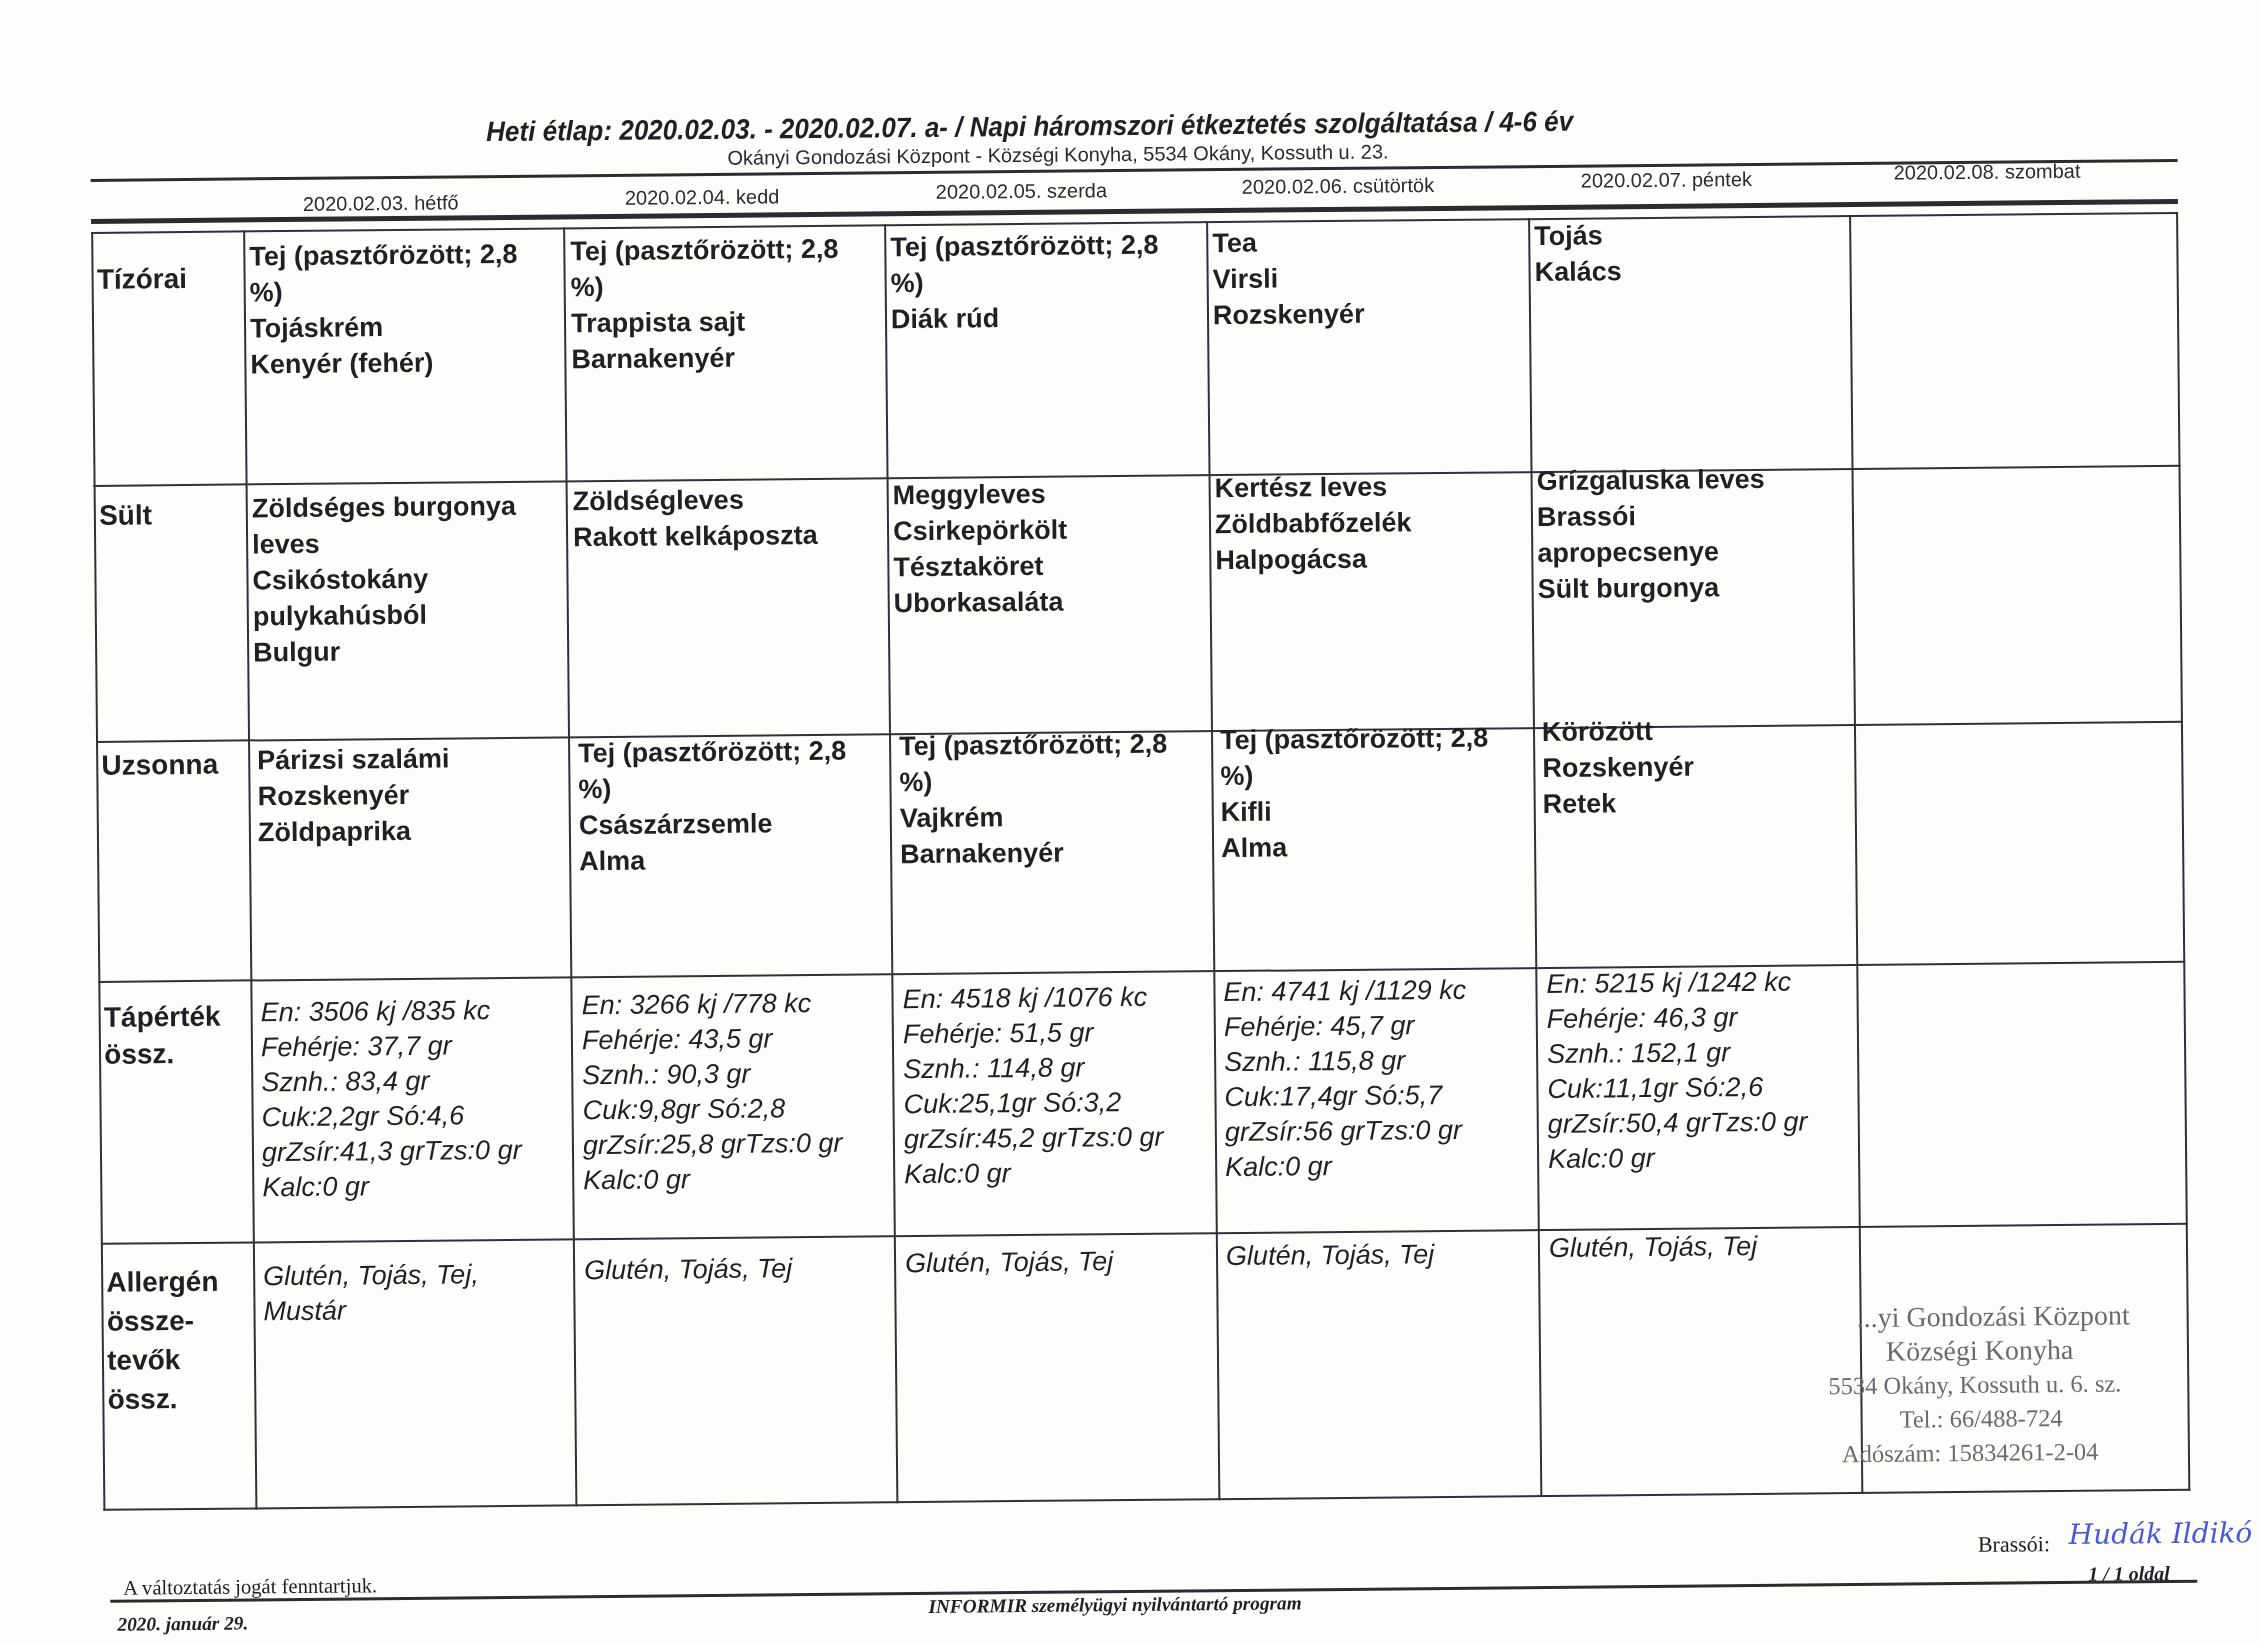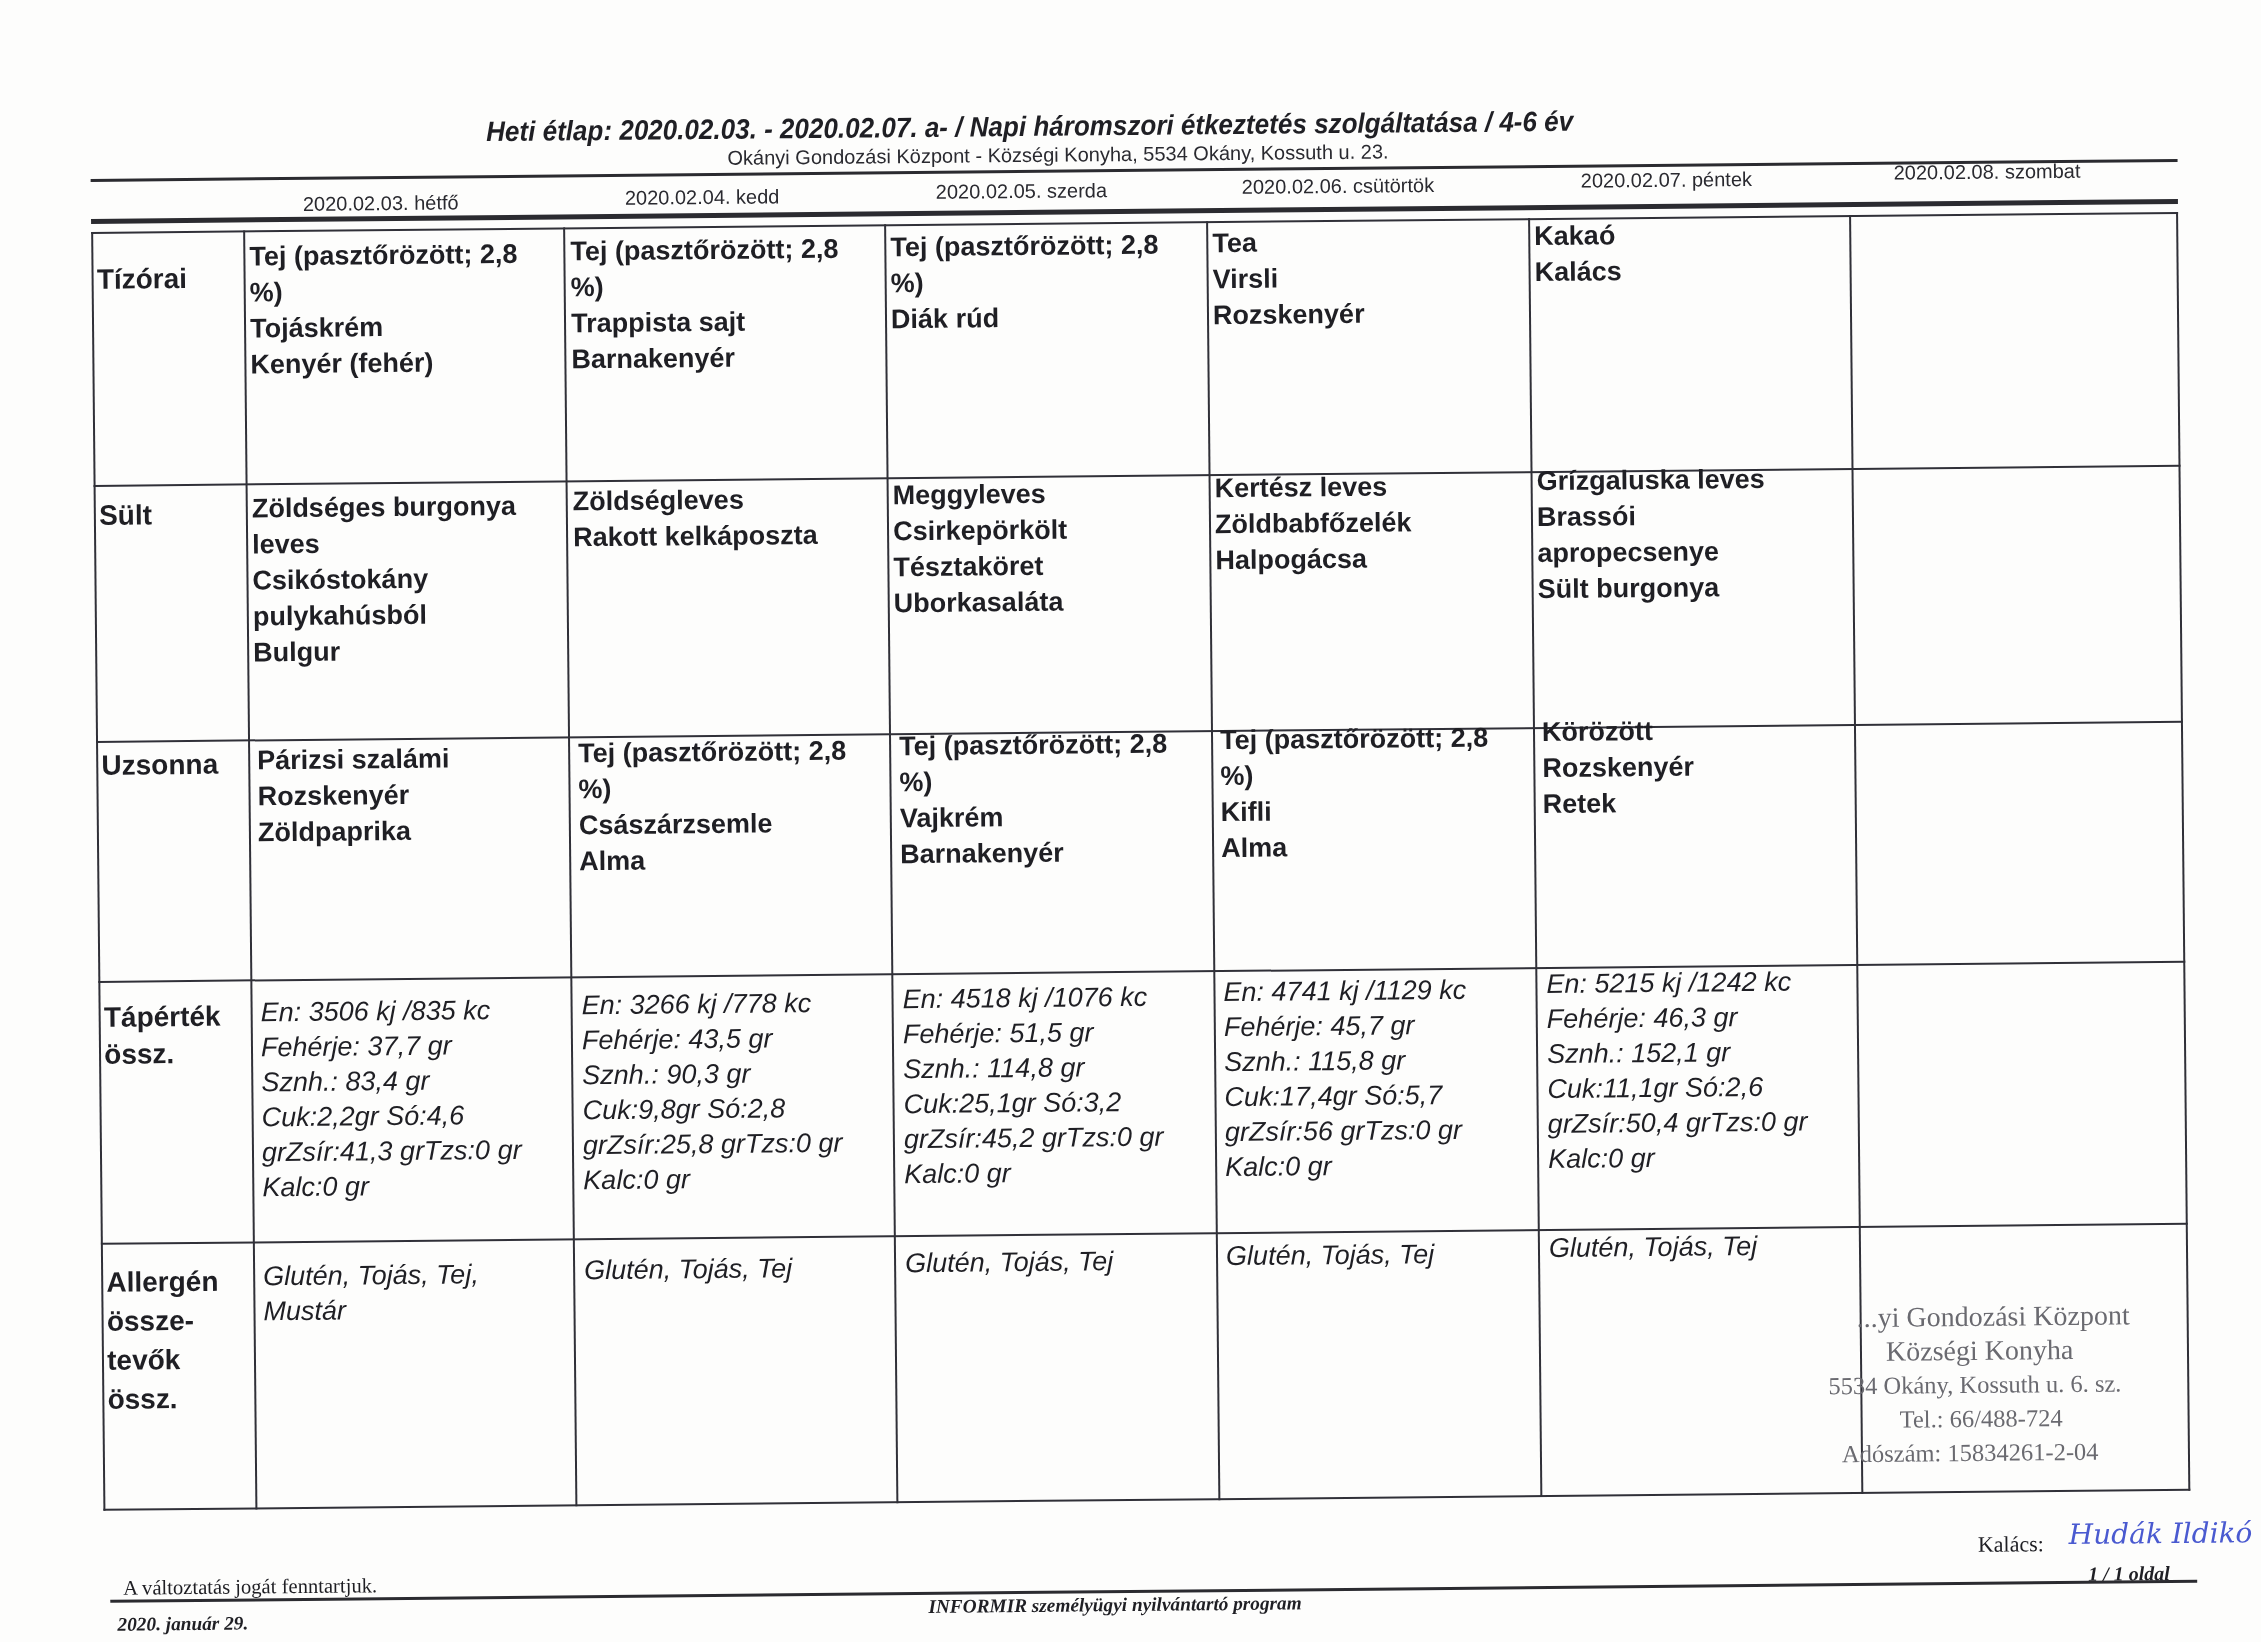--- a/index.html
+++ b/index.html
@@ -96,21 +96,21 @@
     <div class="cell" style="left:479px;top:6.4px">Tej (pasztőrözött; 2,8
 %)
 Trappista sajt
 Barnakenyér</div>
     <div class="cell" style="left:799px;top:5.2px">Tej (pasztőrözött; 2,8
 %)
 Diák rúd</div>
     <div class="cell" style="left:1121px;top:3.9px">Tea
 Virsli
 Rozskenyér</div>
-    <div class="cell" style="left:1443px;top:0px">Kakaó
+    <div class="cell" style="left:1443px;top:0px">Tojás
 Kalács</div>
     <div class="cell" style="left:1765px;top:0px"></div>
 
     <div class="row-label" style="top:265px">Sült</div>
     <div class="cell" style="left:158px;top:260px">Zöldséges burgonya
 leves
 Csikóstokány
 pulykahúsból
 Bulgur</div>
     <div class="cell" style="left:479px;top:256px">Zöldségleves
@@ -198,20 +198,20 @@
 
   <div class="stamp">
     <div style="padding-left:29px">...yi Gondozási Központ</div>
     <div style="padding-left:58px">Községi Konyha</div>
     <div style="font-size:24.5px">5534 Okány, Kossuth u. 6. sz.</div>
     <div style="padding-left:71px;font-size:24.5px">Tel.: 66/488-724</div>
     <div style="padding-left:13px;font-size:24.5px">Adószám: 15834261-2-04</div>
   </div>
 
   <div class="foot-note">A változtatás jogát fenntartjuk.</div>
-  <div class="sign-label">Kalács:</div>
+  <div class="sign-label">Brassói:</div>
   <div class="signature">Hudák Ildikó</div>
   <div class="foot-rule"></div>
   <div class="foot-date">2020. január 29.</div>
   <div class="foot-program">INFORMIR személyügyi nyilvántartó program</div>
   <div class="foot-page">1 / 1 oldal</div>
 </div>
 
 
 </body></html>

